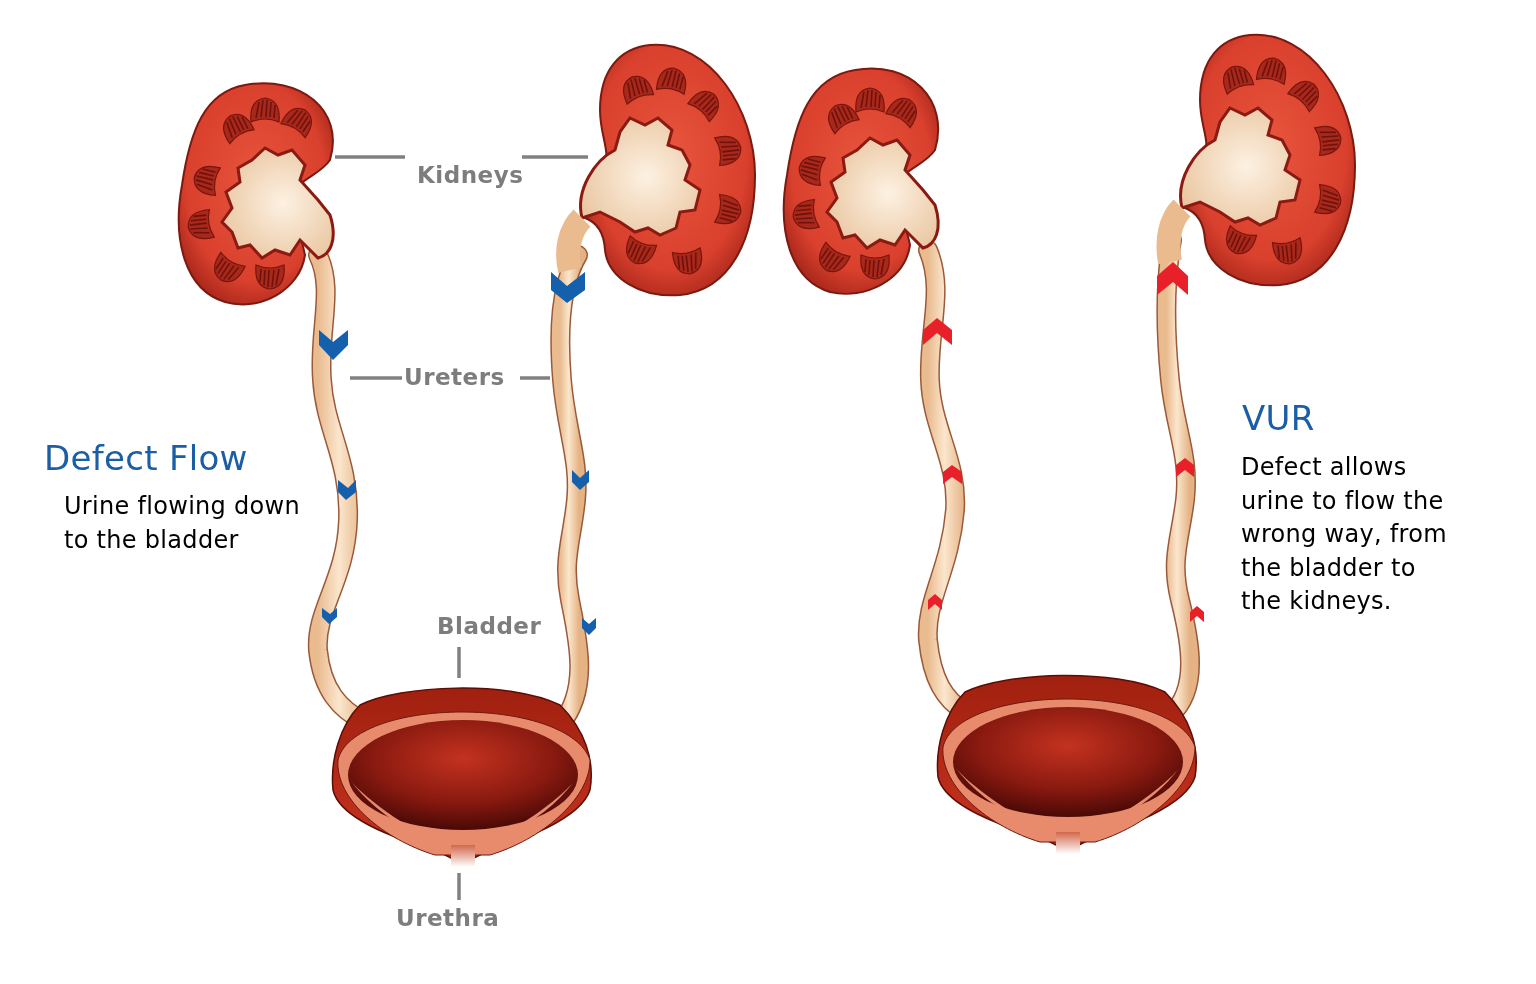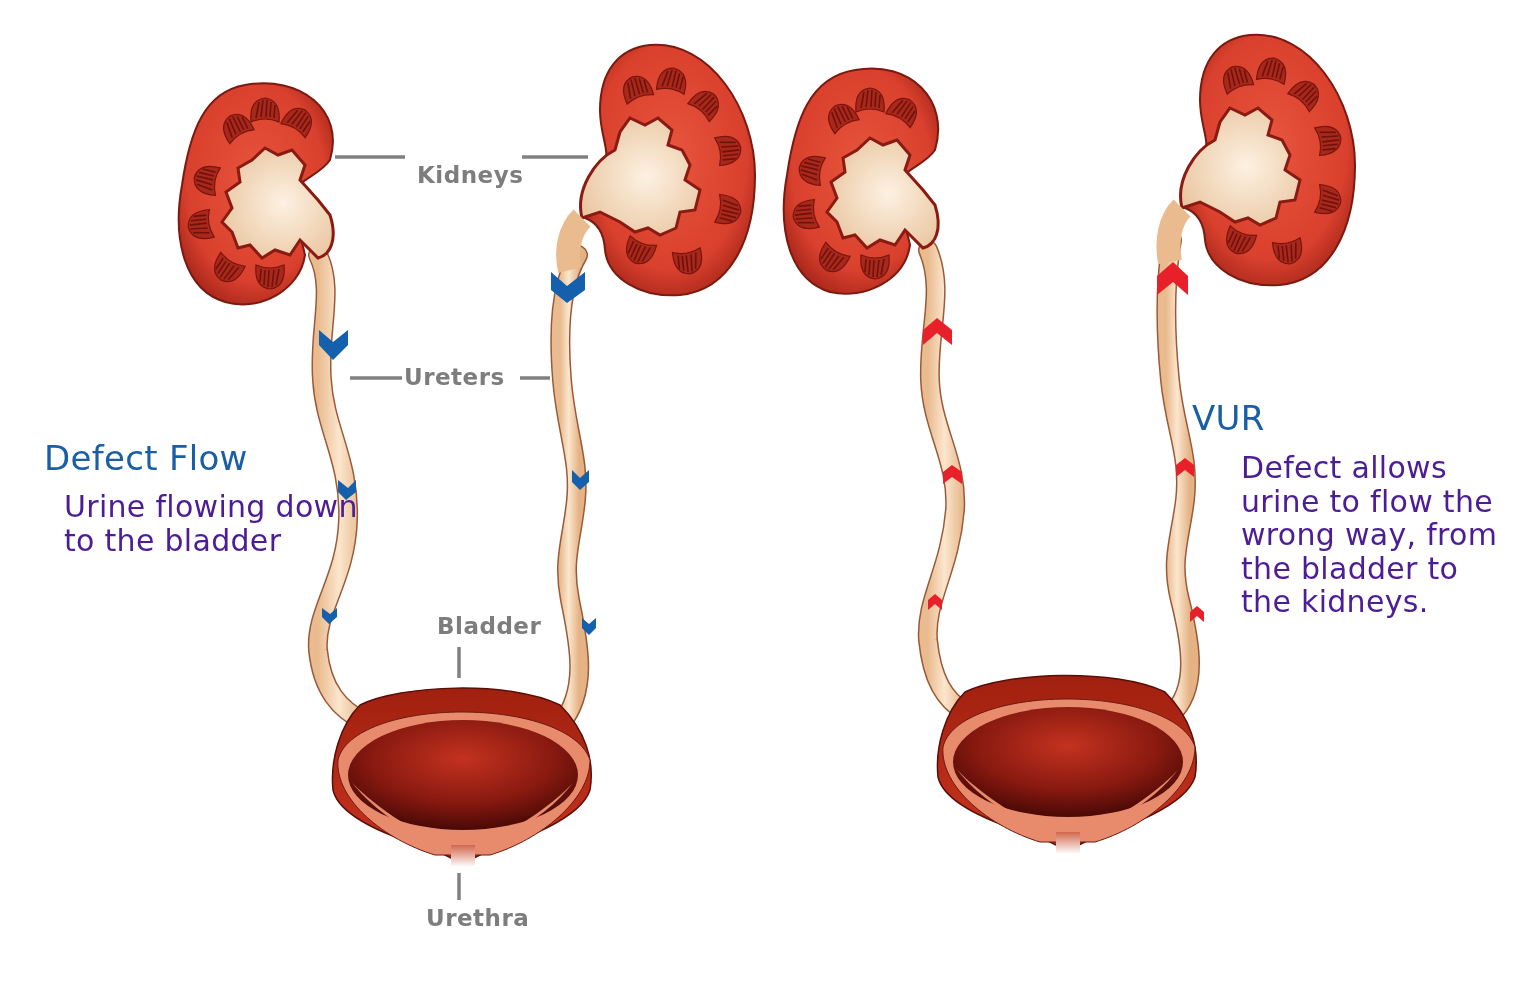--- a/index.html
+++ b/index.html
@@ -3,22 +3,22 @@
 <meta charset="utf-8">
 <style>
   html, body { margin: 0; padding: 0; background: #ffffff; }
   body { width: 1536px; height: 984px; position: relative; overflow: hidden;
          font-family: "DejaVu Sans", sans-serif; }
   #stage { position: absolute; left: 0; top: 0; width: 1536px; height: 984px; }
   .lbl { position: absolute; color: #7d7d7d; font-family: "DejaVu Sans", sans-serif;
          font-size: 23px; font-weight: bold; letter-spacing: 0.5px; white-space: nowrap; }
   .title { position: absolute; color: #1a5ea6; font-family: "DejaVu Sans", sans-serif;
            font-size: 34px; font-weight: normal; white-space: nowrap; letter-spacing: 0.3px; }
-  .desc { position: absolute; color: #4c1d95; font-family: "DejaVu Sans", sans-serif;
-          font-size: 30px; line-height: 33.5px; white-space: pre-line; letter-spacing: 0.3px; }
+  .desc { position: absolute; color: #000000; font-family: "DejaVu Sans", sans-serif;
+          font-size: 24px; line-height: 33.5px; white-space: pre-line; letter-spacing: 0.3px; }
 </style>
 </head>
 <body>
 
 <svg id="stage" viewBox="0 0 1536 984" xmlns="http://www.w3.org/2000/svg">
   <defs>
     <radialGradient id="kidGrad" cx="50%" cy="45%" r="60%">
       <stop offset="0%" stop-color="#e8553d"></stop>
       <stop offset="75%" stop-color="#d9402d"></stop>
       <stop offset="100%" stop-color="#a7261a"></stop>
@@ -160,24 +160,24 @@
       <ellipse cx="1068" cy="762" rx="115" ry="55" fill="url(#bladderInner)"></ellipse>
       <path d="M955,767 C985,807 1035,832 1068,832 C1101,832 1151,807 1180,767 C1165,787 1115,822 1075,837 L1061,837 C1021,822 971,787 955,767 Z" fill="#e88b6d"></path>
       <rect x="1056" y="832" width="24" height="22" fill="url(#urethraGrad)"></rect>
     </g>
   </g>
 </svg>
 
 <div class="lbl" style="left:417px; top:143px;margin-top:19px;">Kidneys</div>
 <div class="lbl" style="left:404px; top:364px;">Ureters</div>
 <div class="lbl" style="left:437px; top:613px;">Bladder</div>
-<div class="lbl" style="left:426px; top:905px;">Urethra</div>
+<div class="lbl" style="left:396px; top:905px;">Urethra</div>
 
 <div class="title" style="left:44px; top:438px;">Defect Flow</div>
 <div class="desc" style="left:64px; top:490px;">Urine flowing down
 to the bladder</div>
 
-<div class="title" style="left:1192px; top:398px;">VUR</div>
+<div class="title" style="left:1242px; top:398px;">VUR</div>
 <div class="desc" style="left:1241px; top:451px;">Defect allows
 urine to flow the
 wrong way, from
 the bladder to
 the kidneys.</div>
 
 </body></html>

